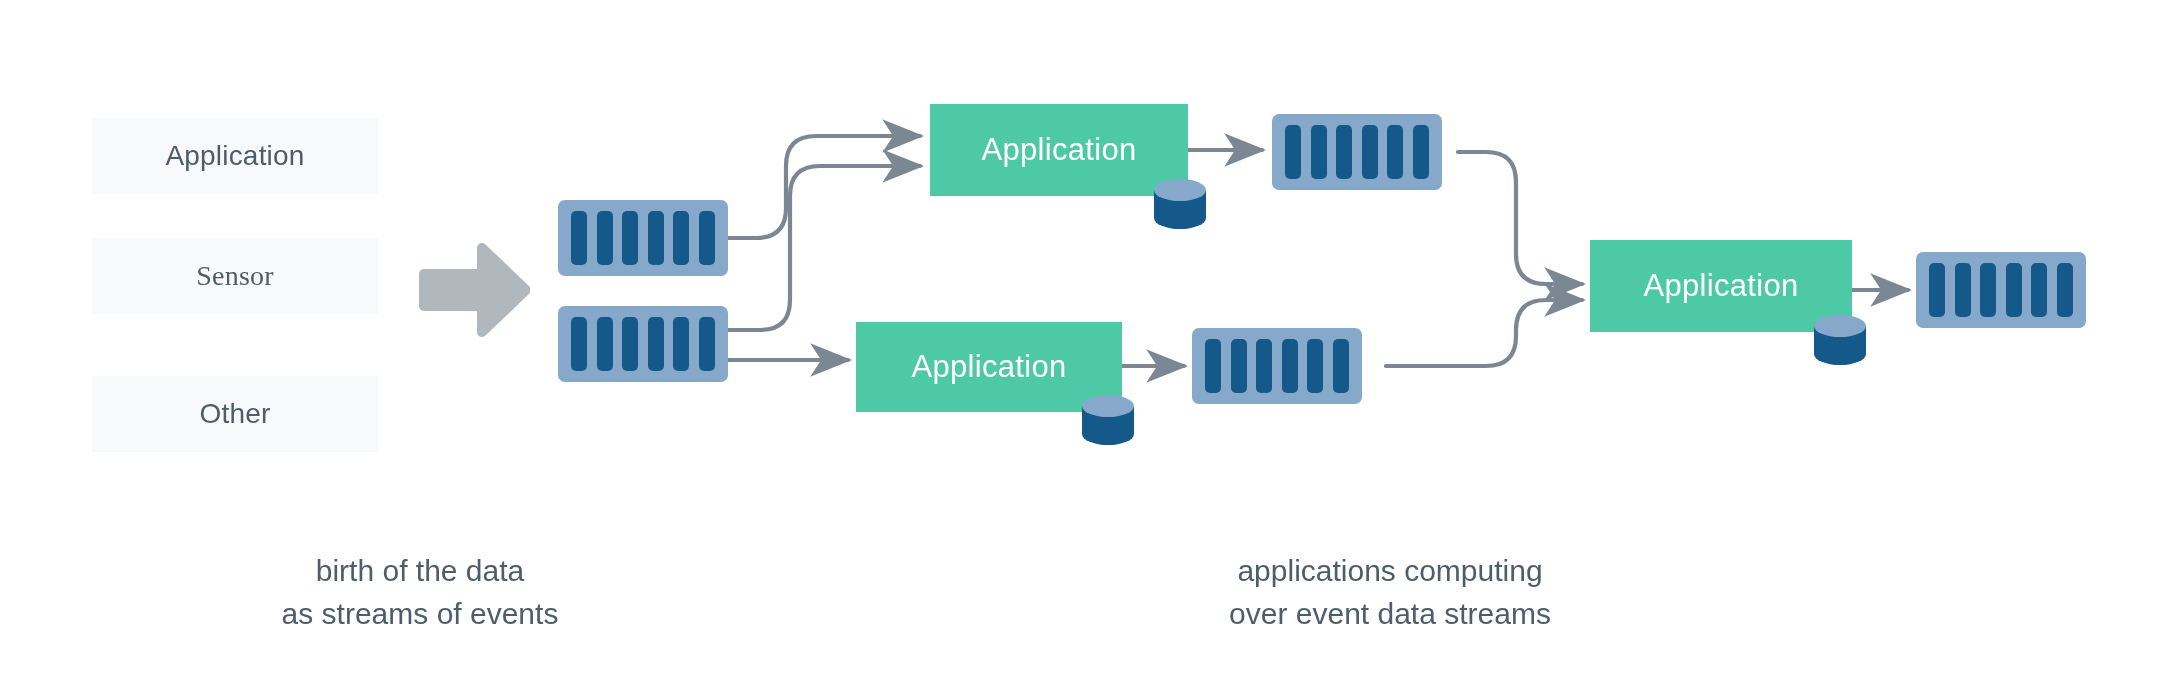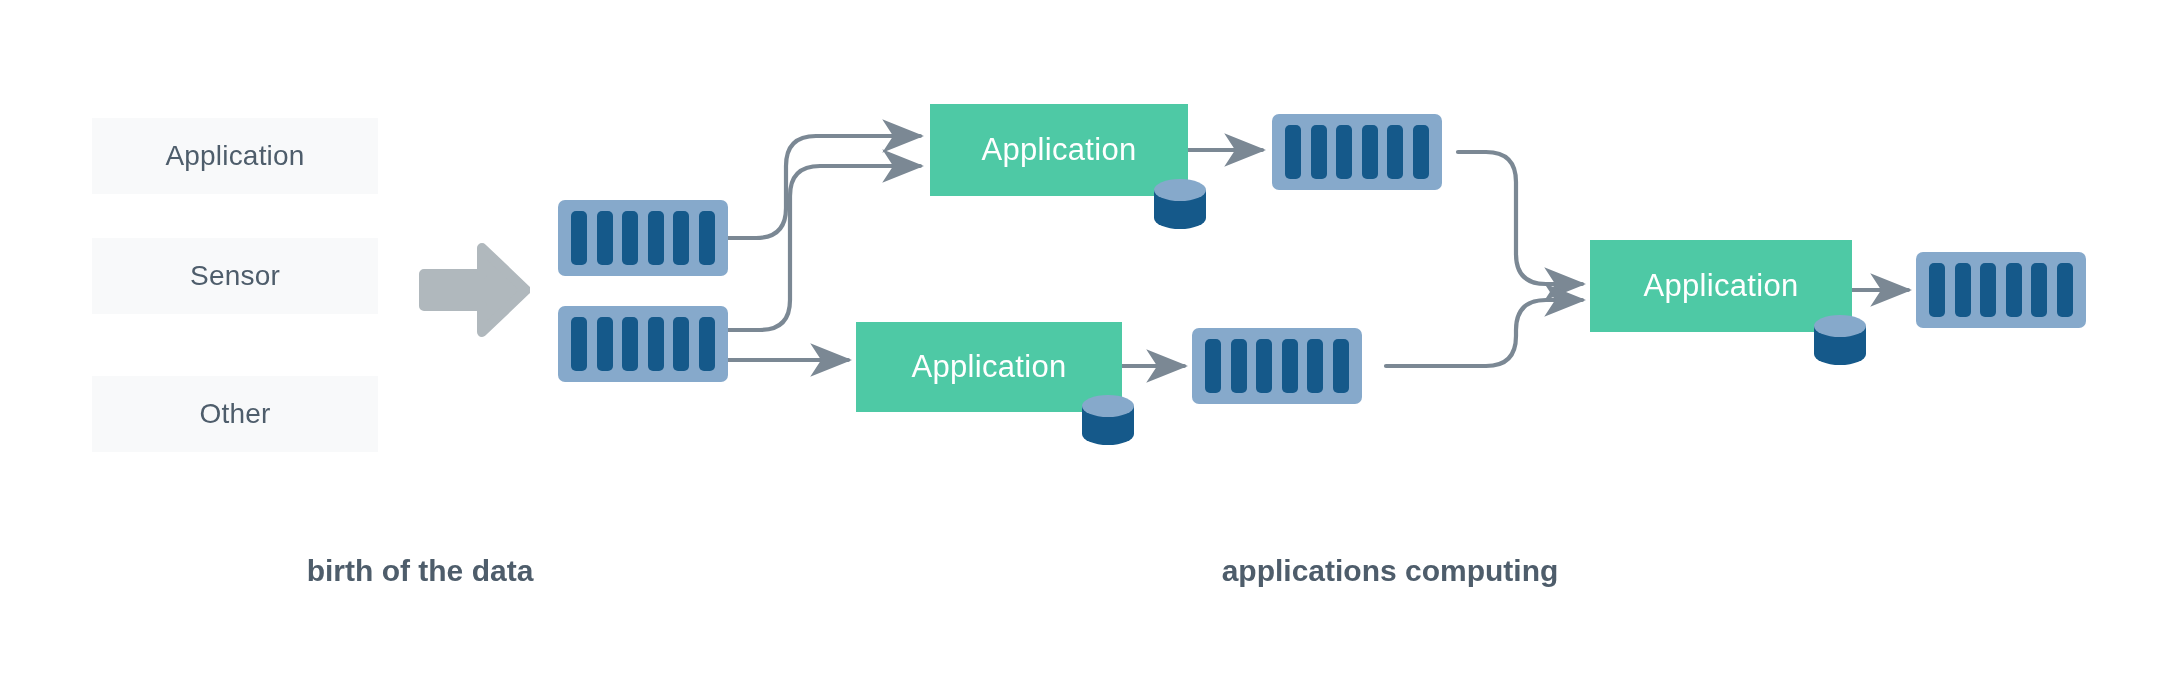--- a/index.html
+++ b/index.html
@@ -7,21 +7,21 @@
   #stage{position:relative;width:1904px;height:691px;background:#ffffff;}
 
   
   .src-box{
     position:absolute;left:92px;width:286px;height:76px;
     background:#f8f9fa;
     display:flex;align-items:center;justify-content:center;
     color:#4e5d6b;font-size:28px;font-weight:400;letter-spacing:.2px;
   }
   .src-0{top:118px;}
-  .src-1{top:238px;}
+  .src-1{top:238px;font-family:Liberation Serif, serif;}
   .src-2{top:376px;}
 
   
   .big-arrow{position:absolute;left:418px;top:243px;width:112px;height:94px;}
 
   
   .stream{
     position:absolute;
     background:#86a9cb;border-radius:7px;
     box-sizing:border-box;
@@ -44,21 +44,21 @@
   .db{position:absolute;}
 
   
   #wires{position:absolute;left:0;top:0;width:2161px;height:691px;pointer-events:none;}
 
   
   .caption{
     position:absolute;text-align:center;color:#4e5d6b;
     font-size:30px;line-height:1.42;font-weight:400;
   }
-  .caption .l{display:block;font-weight:bold;}
+  .caption .l{display:block;}
 </style>
 </head>
 <body>
 
 <div id="stage">
 
   <div class="src-box src-0">
     <span>Application</span>
   </div>
   <div class="src-box src-1">
@@ -170,18 +170,20 @@
   </div>
   <div class="db" style="left:1812px;top:314px;width:56px;height:52px;">
     <svg width="56" height="52" viewBox="0 0 56 52">
       <path d="M2 12 L2 40 A26 11 0 0 0 54 40 L54 12 Z" fill="#15598a"></path>
       <ellipse cx="28" cy="12" rx="26" ry="11" fill="#86a9cb"></ellipse>
     </svg>
   </div>
 
   <div class="caption" style="left:160px;top:550px;width:520px;">
     <span class="l">birth of the data</span>
+    <span class="l">as streams of events</span>
   </div>
   <div class="caption" style="left:1120px;top:550px;width:540px;text-align:center;">
     <span class="l">applications computing</span>
+    <span class="l">over event data streams</span>
   </div>
 
 </div>
 
 </body></html>

